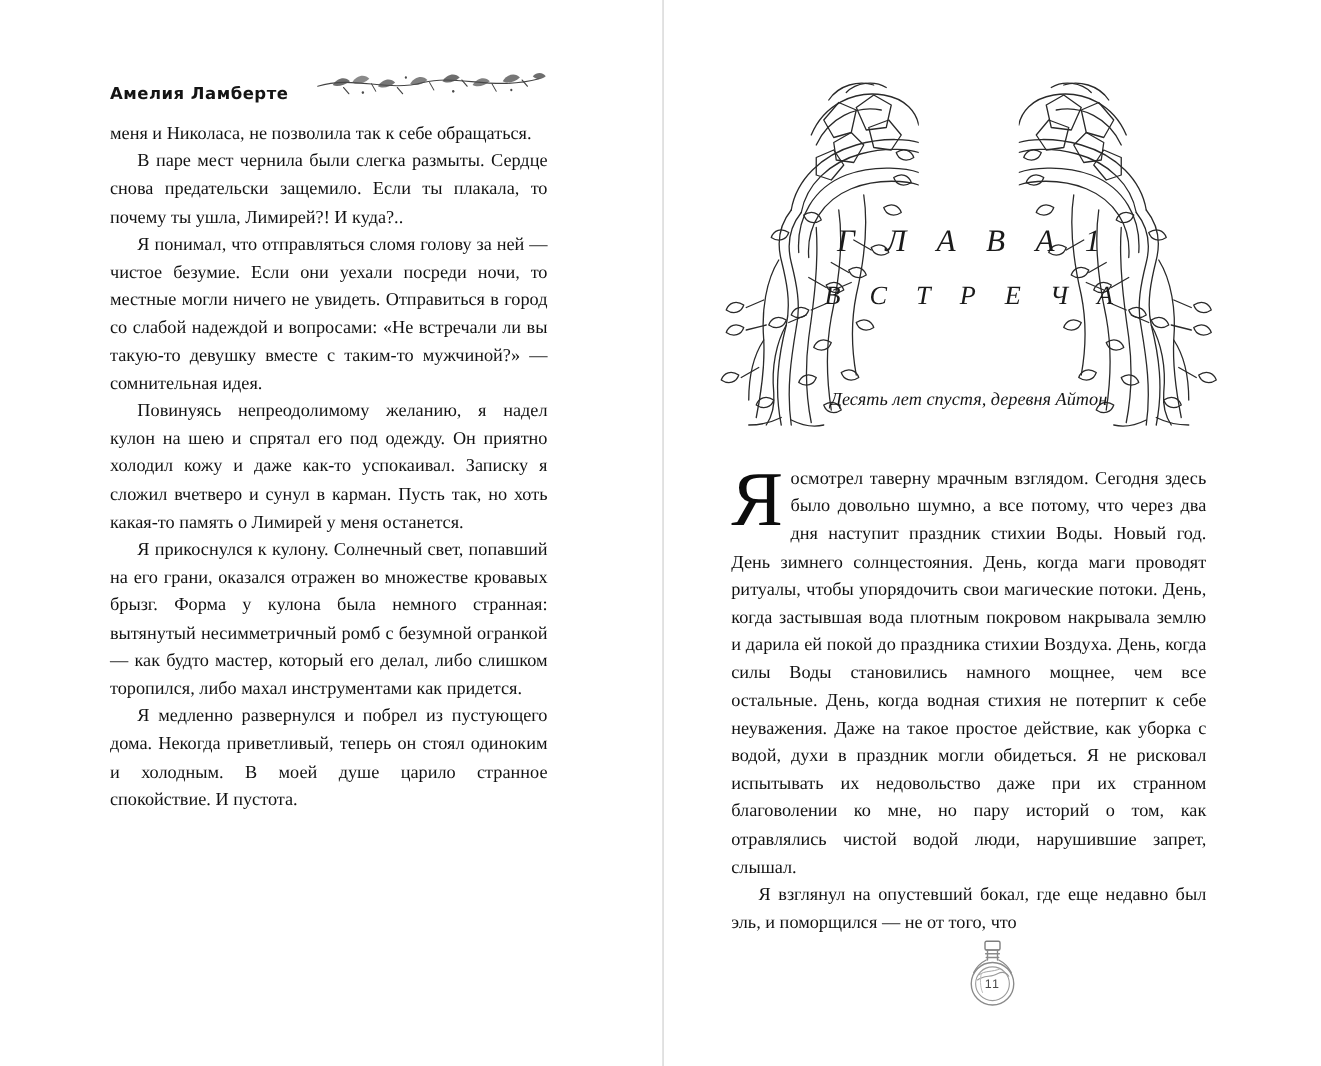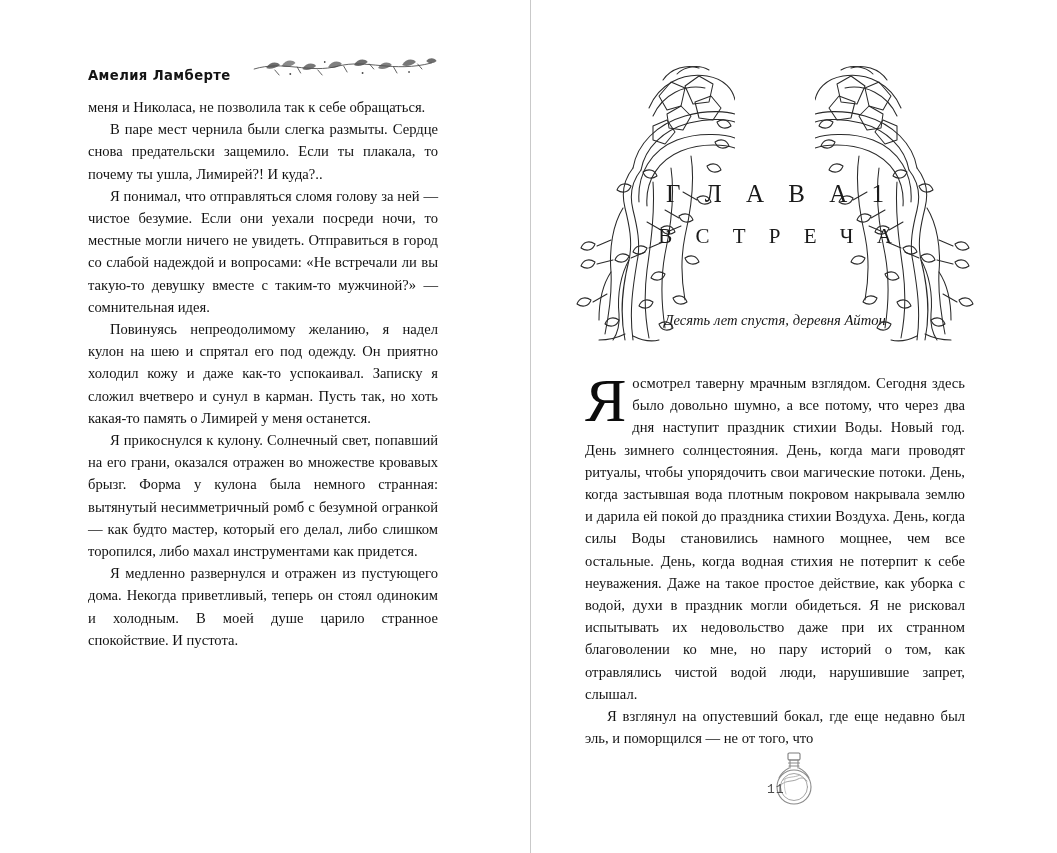--- a/index.html
+++ b/index.html
@@ -109,20 +109,21 @@
   }
   .vine svg { display: block; width: 100%; height: 100%; }
   .vine-left  { left: -18px; }
   .vine-right { right: -18px; transform: scaleX(-1); }
 
   .chapter-title-block {
     position: absolute;
     left: 0; right: 0;
     top: 118px;
     text-align: center;
+    font-style: italic;
   }
   .chapter-number {
     font-family: "Liberation Serif", serif;
     font-size: 25px;
     letter-spacing: 9px;
     text-indent: 9px;
     color: #1a1a1a;
     white-space: nowrap;
     margin-bottom: 16px;
   }
@@ -181,22 +182,23 @@
   .folio-wrap {
     position: relative;
     width: 54px;
     height: 62px;
   }
   .folio-wrap svg { display: block; width: 100%; height: 100%; }
   .folio-number {
     position: absolute;
     left: 0; right: 0;
     top: 31px;
-    font-family: Liberation Mono, monospace;
-    font-size: 13px;
+    text-align: center;
+    font-family: Liberation Sans, sans-serif;
+    font-size: 10px;
     letter-spacing: 1px;
     color: #4a4a4a;
   }
 </style>
 </head>
 <body>
 
 <div class="spread">
 
   <div class="page-left">
@@ -225,21 +227,21 @@
           </svg>
         </div>
       </div>
 
       <div class="body-col">
         <p class="first">меня и Николаса, не позволила так к себе обращаться.</p>
         <p>В паре мест чернила были слегка размыты. Сердце снова предательски защемило. Если ты плакала, то почему ты ушла, Лимирей?! И куда?..</p>
         <p>Я понимал, что отправляться сломя голову за ней — чистое безумие. Если они уехали посреди ночи, то местные могли ничего не увидеть. Отправиться в город со слабой надеждой и вопросами: «Не встречали ли вы такую-то девушку вместе с таким-то мужчиной?» — сомнительная идея.</p>
         <p>Повинуясь непреодолимому желанию, я надел кулон на шею и спрятал его под одежду. Он приятно холодил кожу и даже как-то успокаивал. Записку я сложил вчетверо и сунул в карман. Пусть так, но хоть какая-то память о Лимирей у меня останется.</p>
         <p>Я прикоснулся к кулону. Солнечный свет, попавший на его грани, оказался отражен во множестве кровавых брызг. Форма у кулона была немного странная: вытянутый несимметричный ромб с безумной огранкой — как будто мастер, который его делал, либо слишком торопился, либо махал инструментами как придется.</p>
-        <p>Я медленно развернулся и отражен из пустующего дома. Некогда приветливый, теперь он стоял одиноким и холодным. В моей душе царило странное спокойствие. И пустота.</p>
+        <p>Я медленно развернулся и побрел из пустующего дома. Некогда приветливый, теперь он стоял одиноким и холодным. В моей душе царило странное спокойствие. И пустота.</p>
       </div>
 
     </div>
   </div>
 
   <div class="gutter"></div>
 
   <div class="page-right">
     <div class="right-inner">
 

